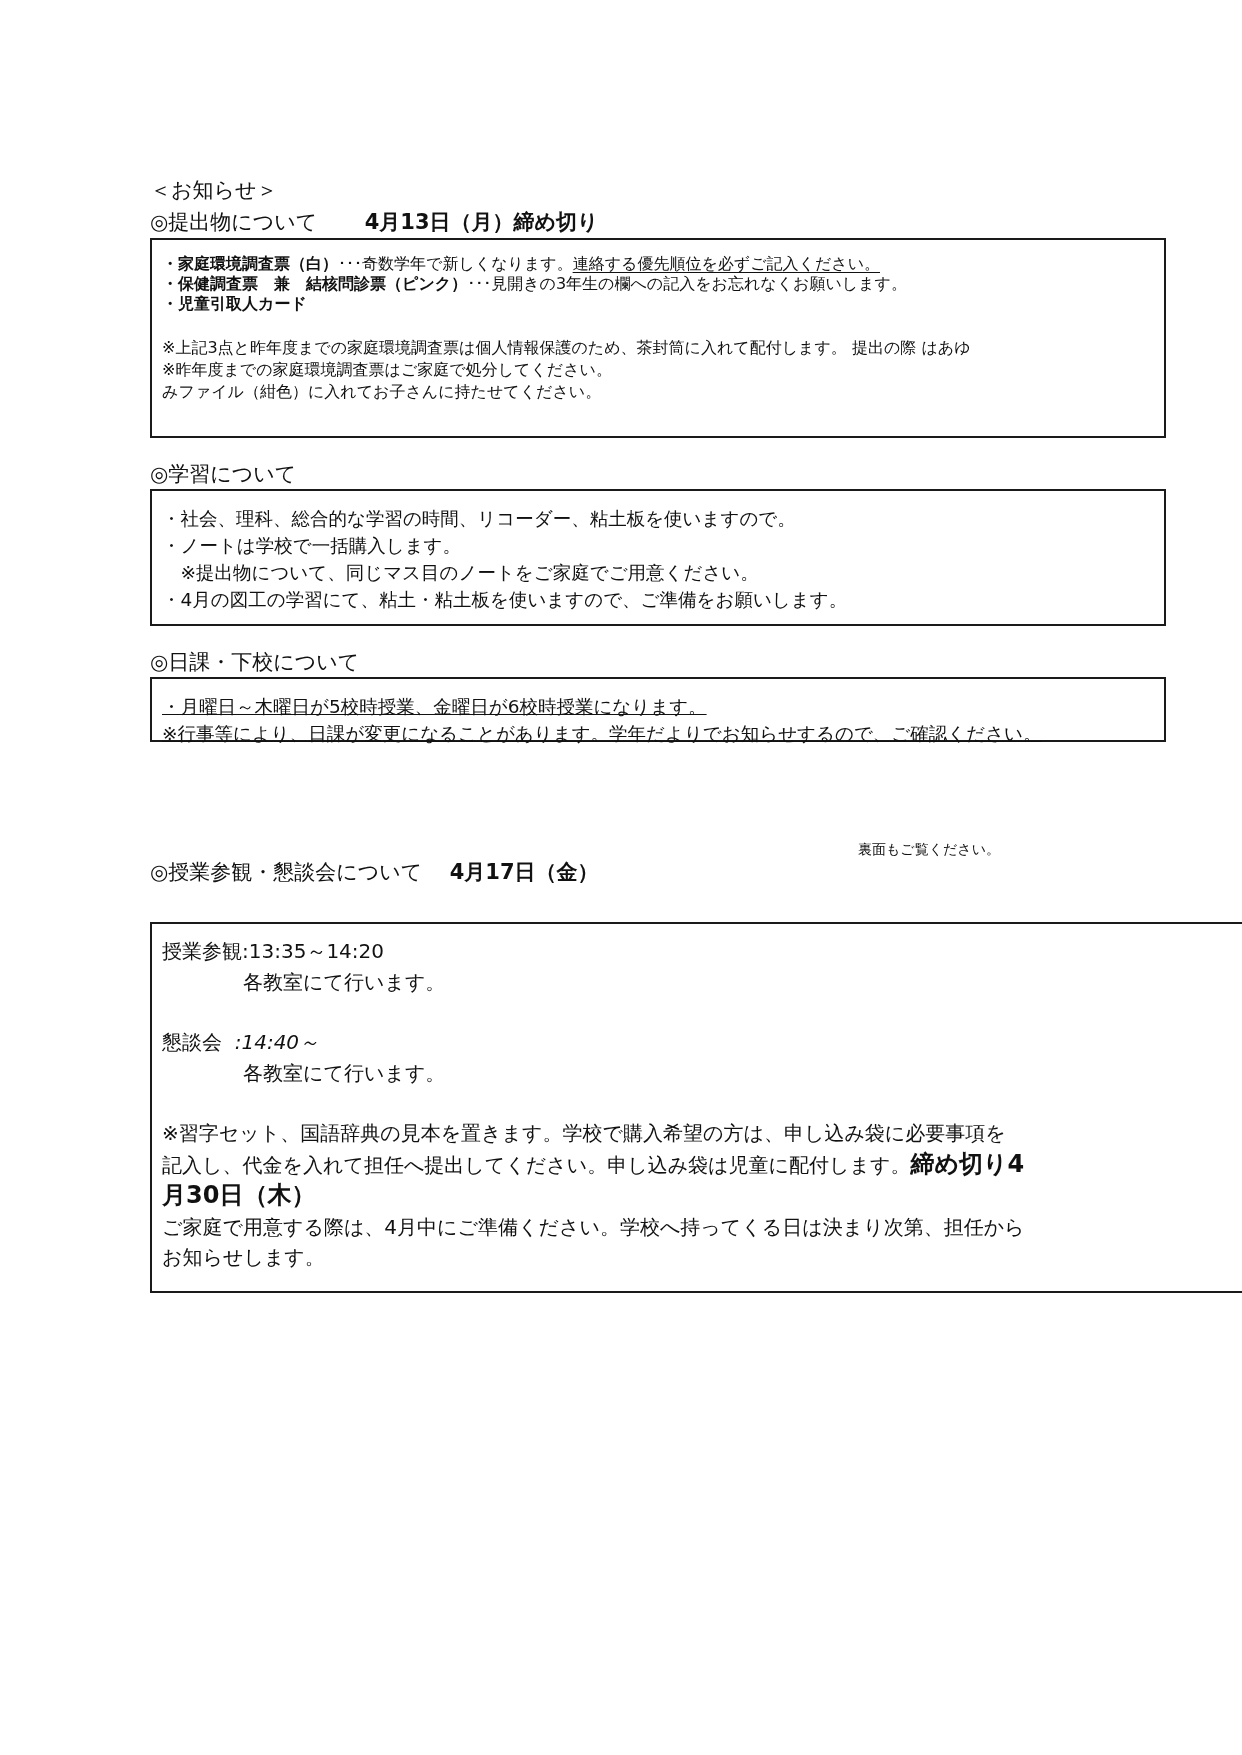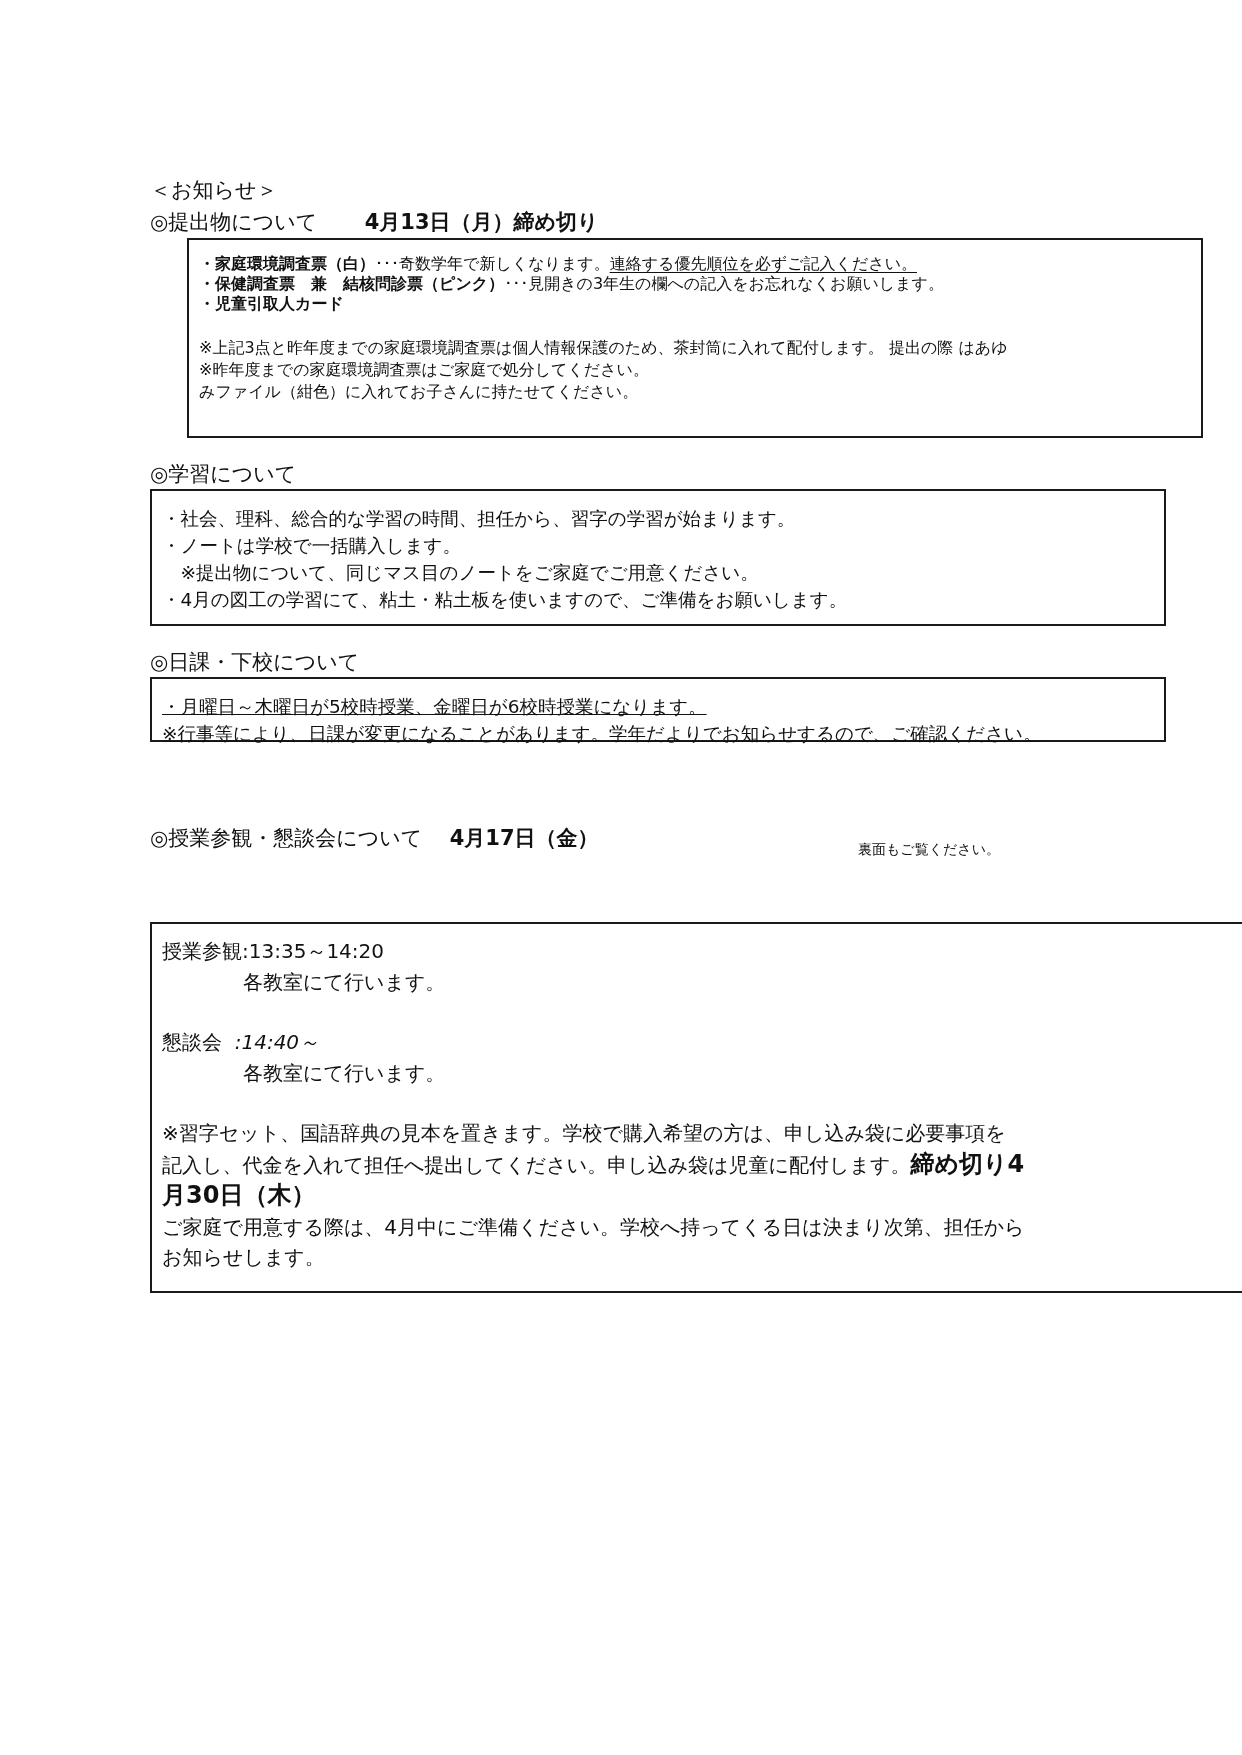--- a/index.html
+++ b/index.html
@@ -29,53 +29,53 @@
 </head>
 <body>
 
 <div class="abs h" style="left:150px; top:176px;">＜お知らせ＞</div>
 
 <div class="abs h" style="left:150px; top:208px;">
   <span>◎提出物について</span>
   <span style="display:inline-block; width:34px;"></span>
   <span class="ub">4月13日（月）締め切り</span>
 </div>
-<div class="box" style="left:150px; top:238px; width:1016px; height:200px; padding:14px 0 0 10px;margin-left:37px;">
+<div class="box" style="left:150px; top:238px; width:1016px; height:200px; padding:14px 0 0 10px;">
   <div class="ln s1">
     <span class="b">・家庭環境調査票（白）</span><span>･･･奇数学年で新しくなります。</span><span class="u">連絡する優先順位を必ずご記入ください。</span>
   </div>
   <div class="ln s1">
     <span class="b">・保健調査票　兼　結核問診票（ピンク）</span><span>･･･見開きの3年生の欄への記入をお忘れなくお願いします。</span>
   </div>
   <div class="ln s1">
     <span class="b">・児童引取人カード</span>
   </div>
   <div class="gap"></div>
   <div class="ln s1" style="margin-top:4px;">※上記3点と昨年度までの家庭環境調査票は個人情報保護のため、茶封筒に入れて配付します。 提出の際 はあゆ</div>
   <div class="ln s1" style="margin-top:2px;">※昨年度までの家庭環境調査票はご家庭で処分してください。</div>
   <div class="ln s1" style="margin-top:2px;">みファイル（紺色）に入れてお子さんに持たせてください。</div>
 </div>
 
 <div class="abs h" style="left:150px; top:460px;">◎学習について</div>
 <div class="box" style="left:150px; top:489px; width:1016px; height:137px; padding:14px 0 0 10px;">
-  <div class="ln s2">・社会、理科、総合的な学習の時間、担任から、習字の学習が始まります。</div>
+  <div class="ln s2">・社会、理科、総合的な学習の時間、リコーダー、粘土板を使いますので。</div>
   <div class="ln s2">・ノートは学校で一括購入します。</div>
   <div class="ln s2">　※提出物について、同じマス目のノートをご家庭でご用意ください。</div>
   <div class="ln s2">・4月の図工の学習にて、粘土・粘土板を使いますので、ご準備をお願いします。</div>
 </div>
 
 <div class="abs h" style="left:150px; top:648px;">◎日課・下校について</div>
 <div class="box" style="left:150px; top:677px; width:1016px; height:65px; padding:14px 0 0 10px;text-decoration:underline;">
   <div class="ln s2">・月曜日～木曜日が5校時授業、金曜日が6校時授業になります。</div>
   <div class="ln s2">※行事等により、日課が変更になることがあります。学年だよりでお知らせするので、ご確認ください。</div>
 </div>
 
 <div class="abs h" style="left:858px; top:790px; font-size:14px;margin-top:45px;">裏面もご覧ください。</div>
 
-<div class="abs h" style="left:150px; top:824px;">
+<div class="abs h" style="left:150px; top:858px;">
   <span>◎授業参観・懇談会について</span>
   <span style="display:inline-block; width:14px;"></span>
   <span class="b">4月17日（金）</span>
 </div>
 <div class="box" style="left:150px; top:922px; width:1116px; height:371px; padding:12px 0 0 10px;">
   <div class="ln s3">
     <span>授業参観</span><span>:13:35～14:20</span>
   </div>
   <div class="ln s3 indent">各教室にて行います。</div>
   <div class="gap2"></div>

